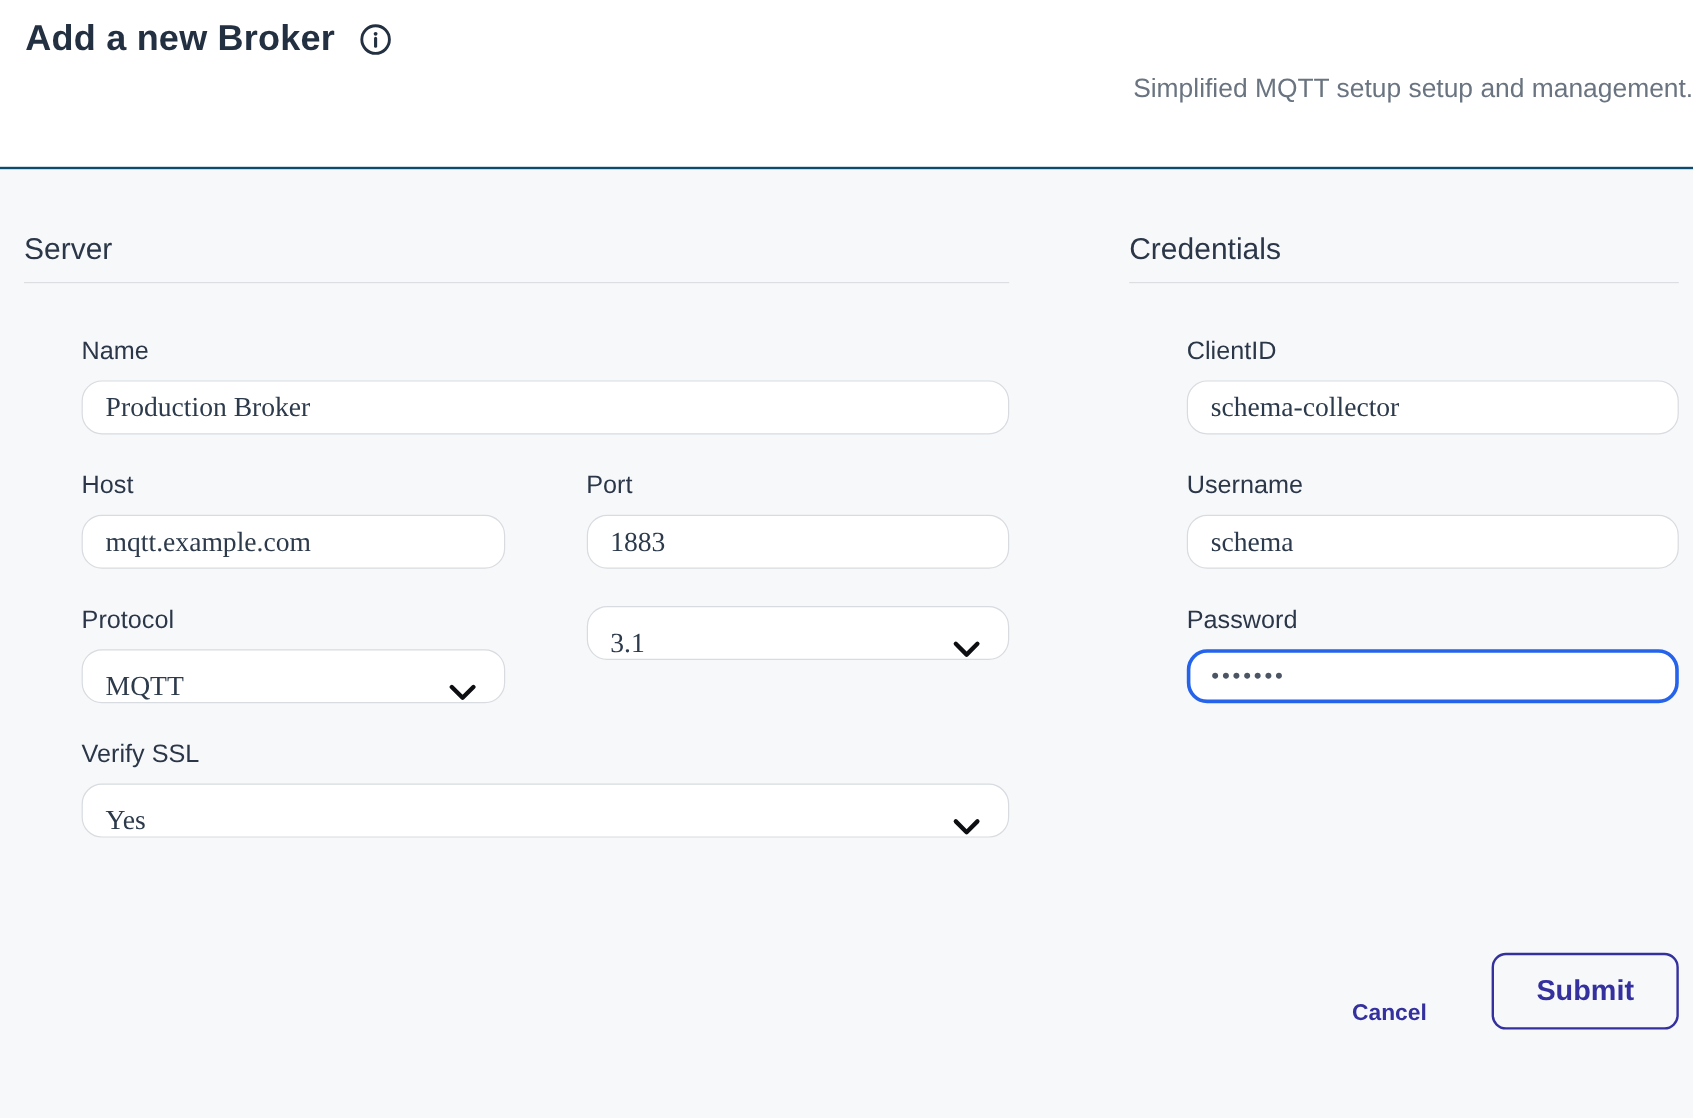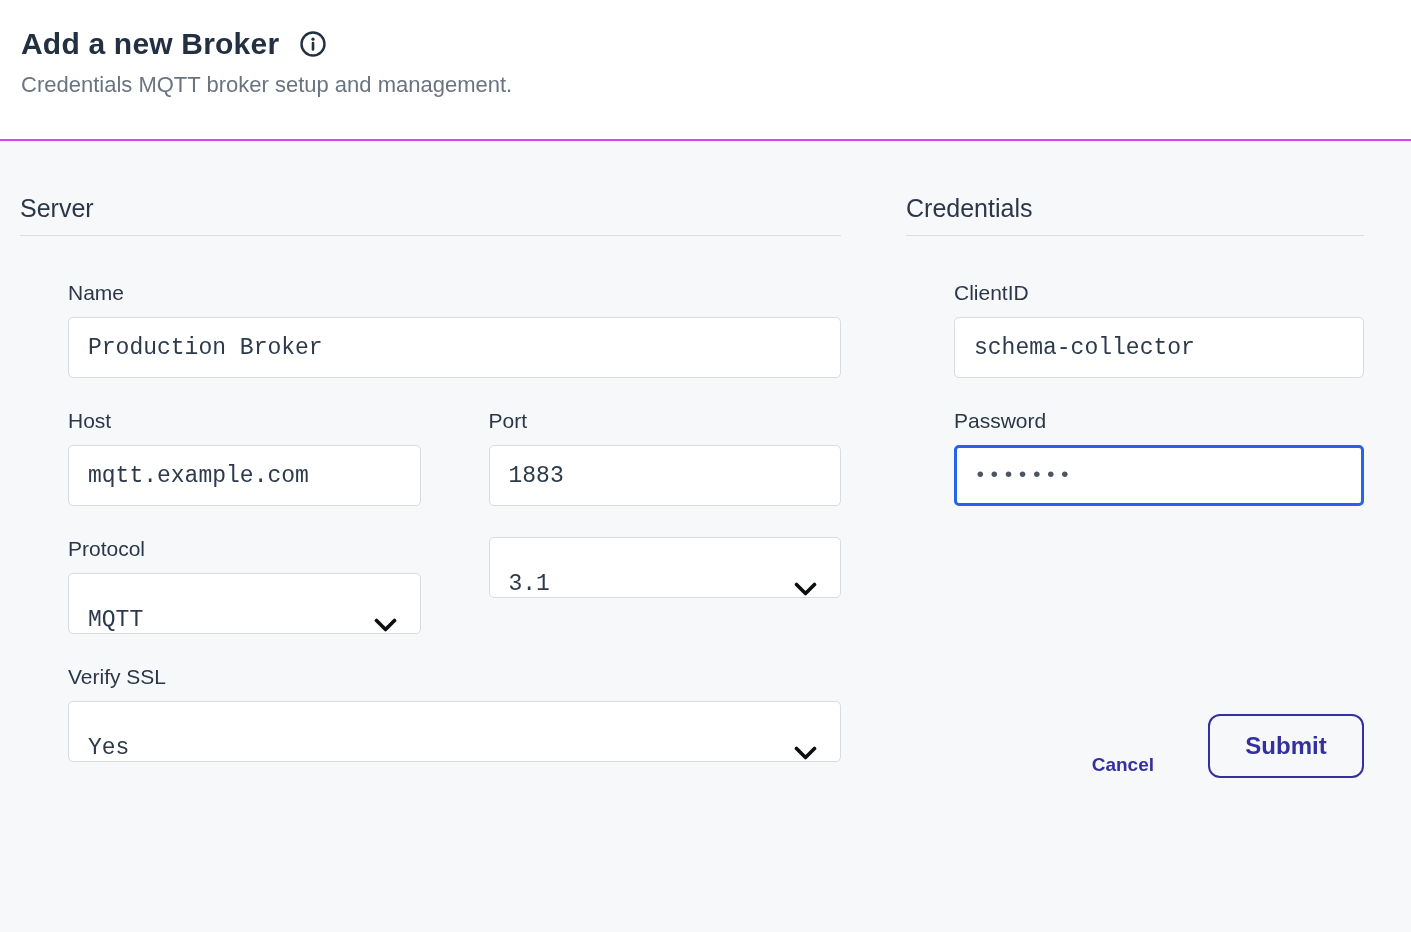--- a/index.html
+++ b/index.html
@@ -7,41 +7,42 @@
     width: 1411px; height: 932px;
     font-family: "Liberation Sans", sans-serif;
     background: #f7f8fa;
     color: #2b3748;
     overflow: hidden;
   }
   
   .page-header {
     background: #ffffff;
     height: 141px;
-    border-bottom: 2px solid #d946ef;
-    padding: 27px 0 0 21px;
+    border-bottom: 2px solid #0c4a6e;
+    padding: 16px 0 0 21px;
+    text-align: right;
   }
   .title-row { display: flex; align-items: center; gap: 20px; }
   .page-title {
     font-size: 30px;
     font-weight: 700;
     color: #233041;
     letter-spacing: 0.2px;
   }
   .info-icon { width: 28px; height: 28px; display: inline-flex; }
   .page-subtitle {
     margin-top: 11px;
     font-size: 22px;
     color: #6a7480;
   }
   
   .form-main {
     padding: 52px 47px 0 20px;
     display: flex;
-    gap: 65px;
+    gap: 100px;
   }
   .col-server { width: 821px; flex: none; }
   .col-credentials { width: 458px; flex: none; display: flex; flex-direction: column; }
   .section-heading {
     font-size: 25px;
     font-weight: 400;
     color: #2b3748;
     line-height: 30px;
   }
   .section-divider {
@@ -55,25 +56,25 @@
     display: block;
     font-size: 21px;
     color: #2b3748;
     margin-bottom: 13px;
     line-height: 23px;
   }
   .field-row { display: flex; gap: 20px; }
   .field-row .field { flex: 1; }
   .text-input, .select-box {
     width: 100%;
-    height: 61px;
+    height: 45px;
     background: #ffffff;
     border: 1px solid #d8dbe0;
-    border-radius: 5px;
-    font-family: Liberation Mono, monospace;
+    border-radius: 17px;
+    font-family: Liberation Serif, serif;
     font-size: 23px;
     color: #2c3a4b;
     padding: 0 19px;
     outline: none;
   }
   .select-box {
     display: flex;
     align-items: flex-end;
     justify-content: space-between;
     cursor: pointer;
@@ -127,21 +128,21 @@
   <div class="title-row">
     <h1 class="page-title">Add a new Broker</h1>
     <span class="info-icon">
       <svg viewBox="0 0 28 28" width="28" height="28">
         <circle cx="14" cy="14" r="11.5" fill="none" stroke="#233041" stroke-width="2.4"></circle>
         <circle cx="14" cy="9.2" r="1.6" fill="#233041"></circle>
         <line x1="14" y1="13" x2="14" y2="19.5" stroke="#233041" stroke-width="2.6" stroke-linecap="round"></line>
       </svg>
     </span>
   </div>
-  <p class="page-subtitle">Credentials MQTT broker setup and management.</p>
+  <p class="page-subtitle">Simplified MQTT setup setup and management.</p>
 </header>
 
 <main class="form-main">
 
   <section class="col-server">
     <h2 class="section-heading">Server</h2>
     <hr class="section-divider">
 
     <div class="field">
       <label class="field-label">Name</label>
@@ -200,20 +201,24 @@
 
   <section class="col-credentials">
     <h2 class="section-heading">Credentials</h2>
     <hr class="section-divider">
 
     <div class="field">
       <label class="field-label">ClientID</label>
       <input class="text-input" type="text" value="schema-collector" style="">
     </div>
 
+    <div class="field">
+      <label class="field-label">Username</label>
+      <input class="text-input" type="text" value="schema" style="">
+    </div>
 
     <div class="field">
       <label class="field-label">Password</label>
       <input class="text-input password-input" type="text" value="•••••••" style="">
     </div>
 
     <div class="actions-row">
       <button class="cancel-button">Cancel</button>
       <button class="submit-button">Submit</button>
     </div>

